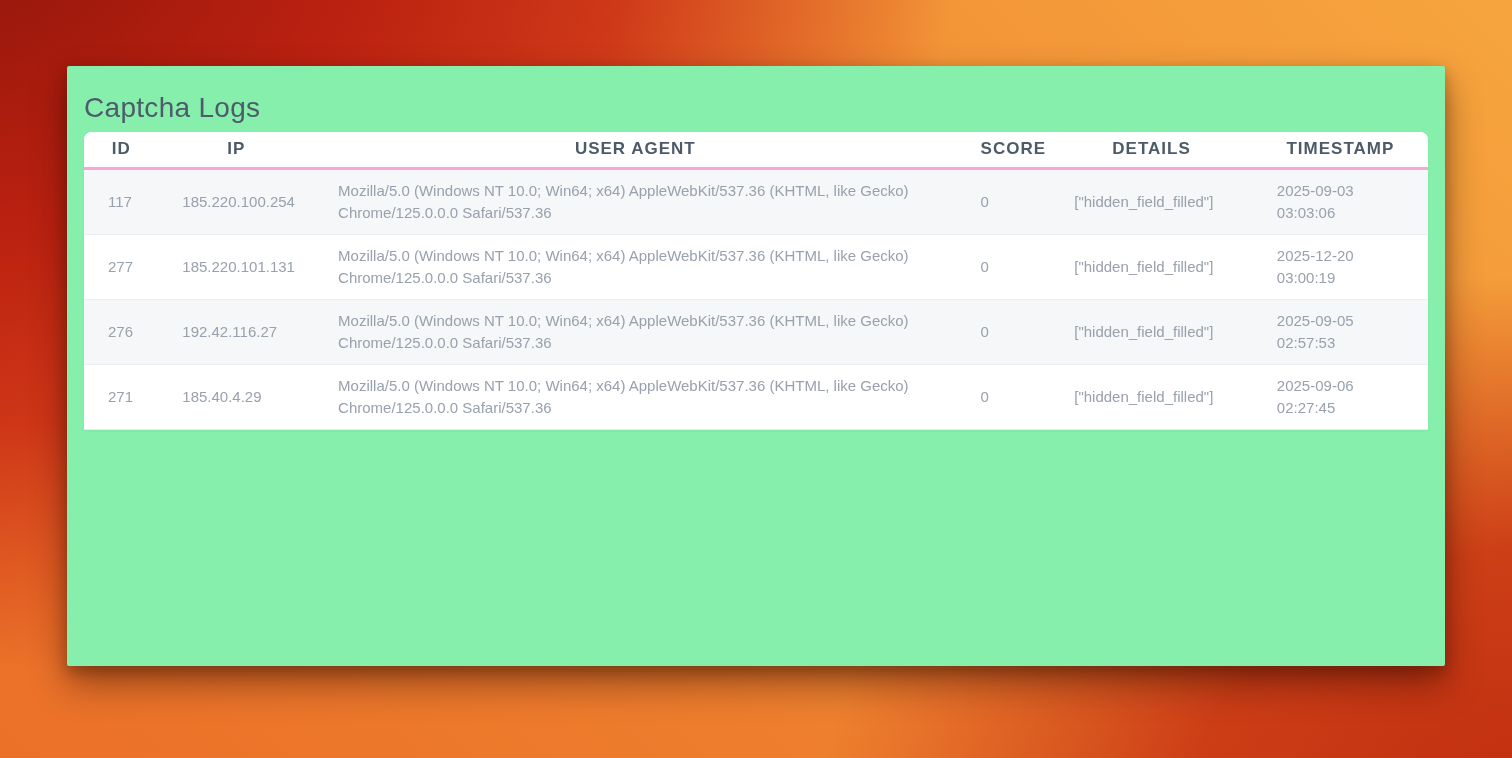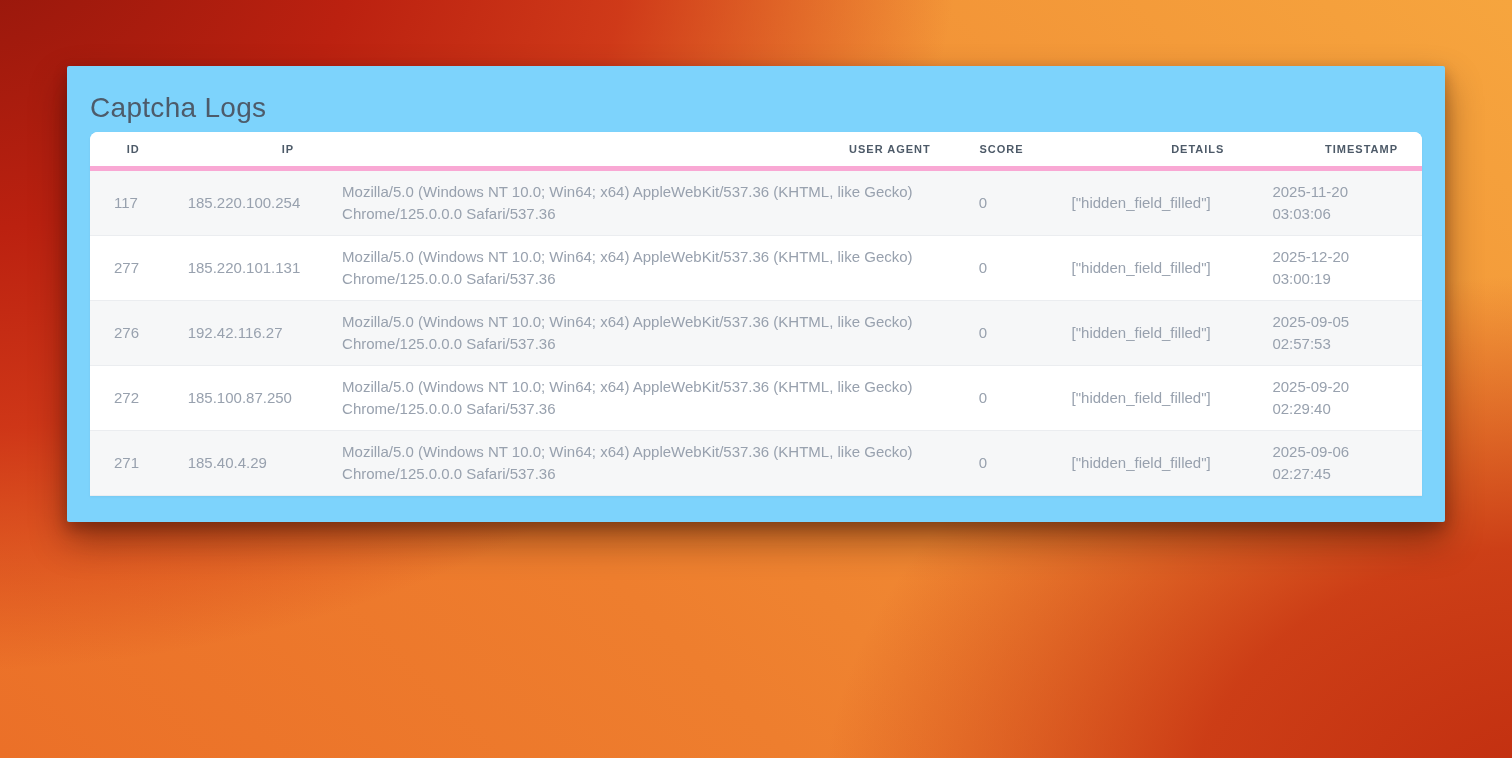--- a/index.html
+++ b/index.html
@@ -8,25 +8,25 @@
     font-family: "Liberation Sans", "DejaVu Sans", sans-serif;
     background:
       radial-gradient(1500px 1100px at -4% -10%, #8f150b 0%, #bb2110 28%, rgba(201,43,20,0.85) 46%, rgba(205,60,24,0) 68%),
       radial-gradient(1150px 850px at 103% 108%, #c02c0f 0%, rgba(198,48,17,0.85) 32%, rgba(205,70,25,0) 64%),
       linear-gradient(45deg, #eb7028 0%, #ee7e2e 35%, #f6a53e 100%);
   }
 
   .card {
     position: absolute;
     left: 67px; top: 66px;
-    width: 1378px; height: 456px;
-    background: #7dd3fc;
+    width: 1378px; height: 600px;
+    background: #86efac;
     border-radius: 2px;
     box-shadow: 0 18px 36px rgba(45, 10, 0, 0.45), 0 6px 14px rgba(45, 10, 0, 0.28);
-    padding: 0 23px;
+    padding: 0 17px;
     overflow: hidden;
   }
 
   .page-title {
     margin: 18px 0 0 0;
     height: 48px;
     line-height: 48px;
     font-size: 28px;
     font-weight: 500;
     letter-spacing: 0.3px;
@@ -51,27 +51,27 @@
   col.c-ip { width: 153px; }
   col.c-ua { width: 631px; }
   col.c-score { width: 92px; }
   col.c-details { width: 199px; }
   col.c-ts { width: 172px; }
 
   thead th {
     background: #ffffff;
     height: 36px;
     padding: 0 24px 0 24px;
-    text-align: right;
+    text-align: center;
     vertical-align: middle;
-    font-size: 11px;
+    font-size: 17px;
     font-weight: 700;
     letter-spacing: 1px;
     color: #4d5a68;
-    border-bottom: 5px solid #f9a8d4;
+    border-bottom: 3px solid #f9a8d4;
     white-space: nowrap;
   }
 
   tbody td {
     height: 64px;
     padding: 10px 24px 10px 24px;
     vertical-align: middle;
     font-size: 15px;
     line-height: 22px;
     color: #98a1ae;
@@ -108,47 +108,39 @@
           <th>TIMESTAMP</th>
         </tr>
       </thead>
       <tbody>
         <tr>
           <td>117</td>
           <td>185.220.100.254</td>
           <td>Mozilla/5.0 (Windows NT 10.0; Win64; x64) AppleWebKit/537.36 (KHTML, like Gecko) Chrome/125.0.0.0 Safari/537.36</td>
           <td>0</td>
           <td>["hidden_field_filled"]</td>
-          <td>2025-11-20 03:03:06</td>
+          <td>2025-09-03 03:03:06</td>
         </tr>
         <tr>
           <td>277</td>
           <td>185.220.101.131</td>
           <td>Mozilla/5.0 (Windows NT 10.0; Win64; x64) AppleWebKit/537.36 (KHTML, like Gecko) Chrome/125.0.0.0 Safari/537.36</td>
           <td>0</td>
           <td>["hidden_field_filled"]</td>
           <td>2025-12-20 03:00:19</td>
         </tr>
         <tr>
           <td>276</td>
           <td>192.42.116.27</td>
           <td>Mozilla/5.0 (Windows NT 10.0; Win64; x64) AppleWebKit/537.36 (KHTML, like Gecko) Chrome/125.0.0.0 Safari/537.36</td>
           <td>0</td>
           <td>["hidden_field_filled"]</td>
           <td>2025-09-05 02:57:53</td>
         </tr>
         <tr>
-          <td>272</td>
-          <td>185.100.87.250</td>
-          <td>Mozilla/5.0 (Windows NT 10.0; Win64; x64) AppleWebKit/537.36 (KHTML, like Gecko) Chrome/125.0.0.0 Safari/537.36</td>
-          <td>0</td>
-          <td>["hidden_field_filled"]</td>
-          <td>2025-09-20 02:29:40</td>
-        </tr>
-        <tr>
           <td>271</td>
           <td>185.40.4.29</td>
           <td>Mozilla/5.0 (Windows NT 10.0; Win64; x64) AppleWebKit/537.36 (KHTML, like Gecko) Chrome/125.0.0.0 Safari/537.36</td>
           <td>0</td>
           <td>["hidden_field_filled"]</td>
           <td>2025-09-06 02:27:45</td>
         </tr>
       </tbody>
     </table>
   </div>

